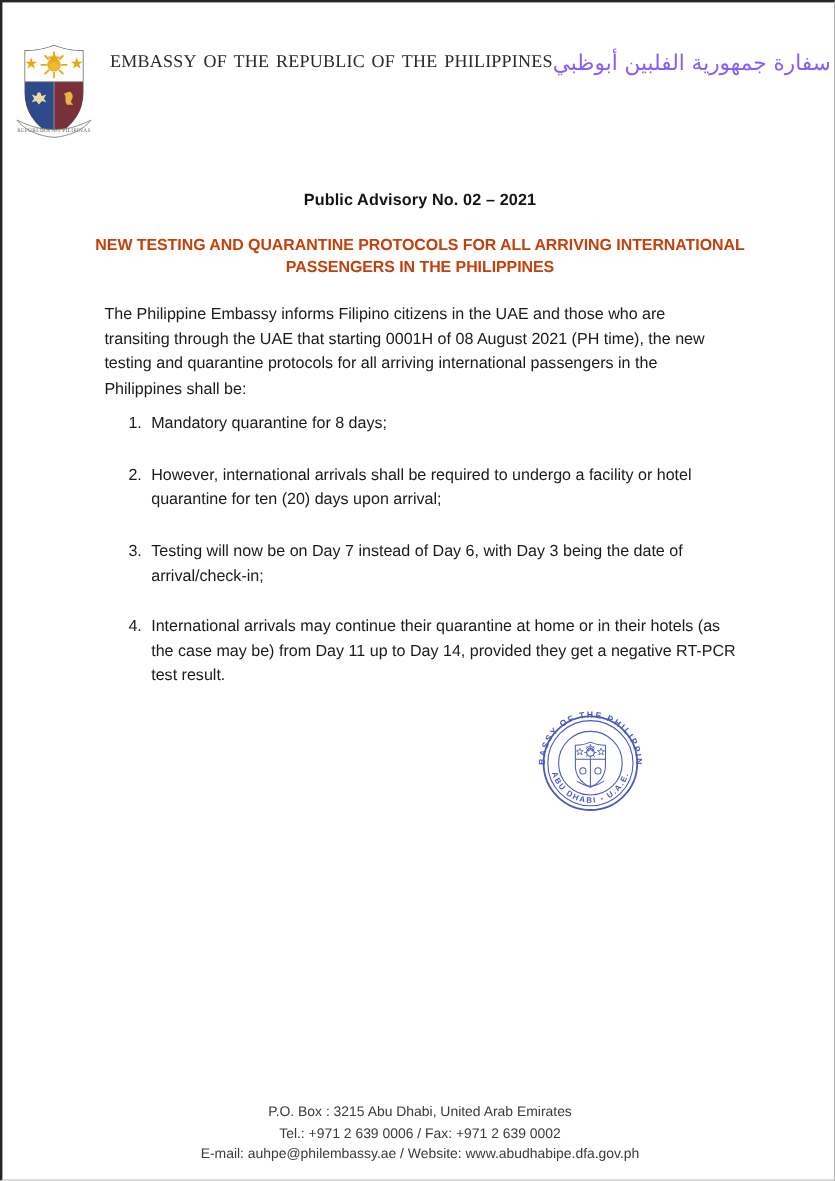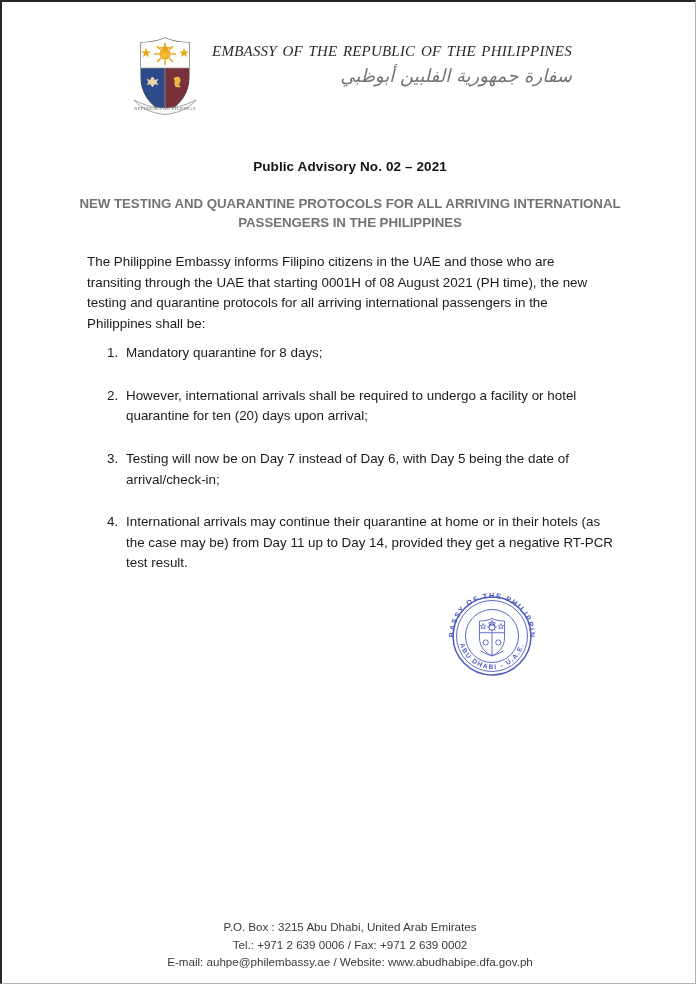--- a/index.html
+++ b/index.html
@@ -34,41 +34,39 @@
   }
   .crest {
     width: 74px;
     height: 86px;
     flex: 0 0 74px;
     margin-right: 10px;
     margin-top: 2px;
   }
   .letterhead-text {
     display: flex;
-    flex-direction: column;
     justify-content: flex-start;
     padding-top: 6px;
-    font-style: italic;
   }
   .lh-line1 {
     font-family: "Liberation Serif", serif;
     font-size: 21.5px;
     letter-spacing: 0.2px;
     color: #2a2a2e;
     font-variant: small-caps;
     text-transform: lowercase;
     line-height: 1.05;
     white-space: nowrap;
   }
   .lh-line1::first-letter { font-size: 1em; }
   .lh-arabic {
     font-family: "DejaVu Sans", sans-serif;
     font-size: 18px;
     direction: rtl;
-    color: #737373;
+    color: #8b5cf6;
     line-height: 1.5;
     margin-top: 1px;
     margin-bottom: 18px;
     letter-spacing: 0.5px;
   }
   .lh-line3 {
     font-family: "Liberation Serif", serif;
     font-size: 21.5px;
     color: #2a2a2e;
     font-variant: small-caps;
@@ -90,21 +88,21 @@
   }
   .main-title {
     position: absolute;
     left: 60px; top: 193px;
     width: 576px;
     text-align: center;
     font-size: 13.3px;
     font-weight: bold;
     line-height: 1.42;
     letter-spacing: -0.05px;
-    color: #737373;
+    color: #c2410c;
   }
 
   
   .intro {
     position: absolute;
     left: 85px; top: 250px;
     width: 522px;
     font-size: 13.4px;
     line-height: 1.54;
     color: #1b1b1b;
@@ -224,21 +222,21 @@
       <span class="clause-text">Mandatory quarantine for 8 days;</span>
     </div>
 
     <div class="clause">
       <span class="clause-num">2.</span>
       <span class="clause-text">However, international arrivals shall be required to undergo a facility or hotel quarantine for ten (20) days upon arrival;</span>
     </div>
 
     <div class="clause">
       <span class="clause-num">3.</span>
-      <span class="clause-text">Testing will now be on Day 7 instead of Day 6, with Day 5 being the date of arrival/check-in;</span>
+      <span class="clause-text">Testing will now be on Day 7 instead of Day 6, with Day 3 being the date of arrival/check-in;</span>
     </div>
 
     <div class="clause">
       <span class="clause-num">4.</span>
       <span class="clause-text">International arrivals may continue their quarantine at home or in their hotels (as the case may be) from Day 11 up to Day 14, provided they get a negative RT-PCR test result.</span>
     </div>
 
   </div>
 
   <div class="stamp">

